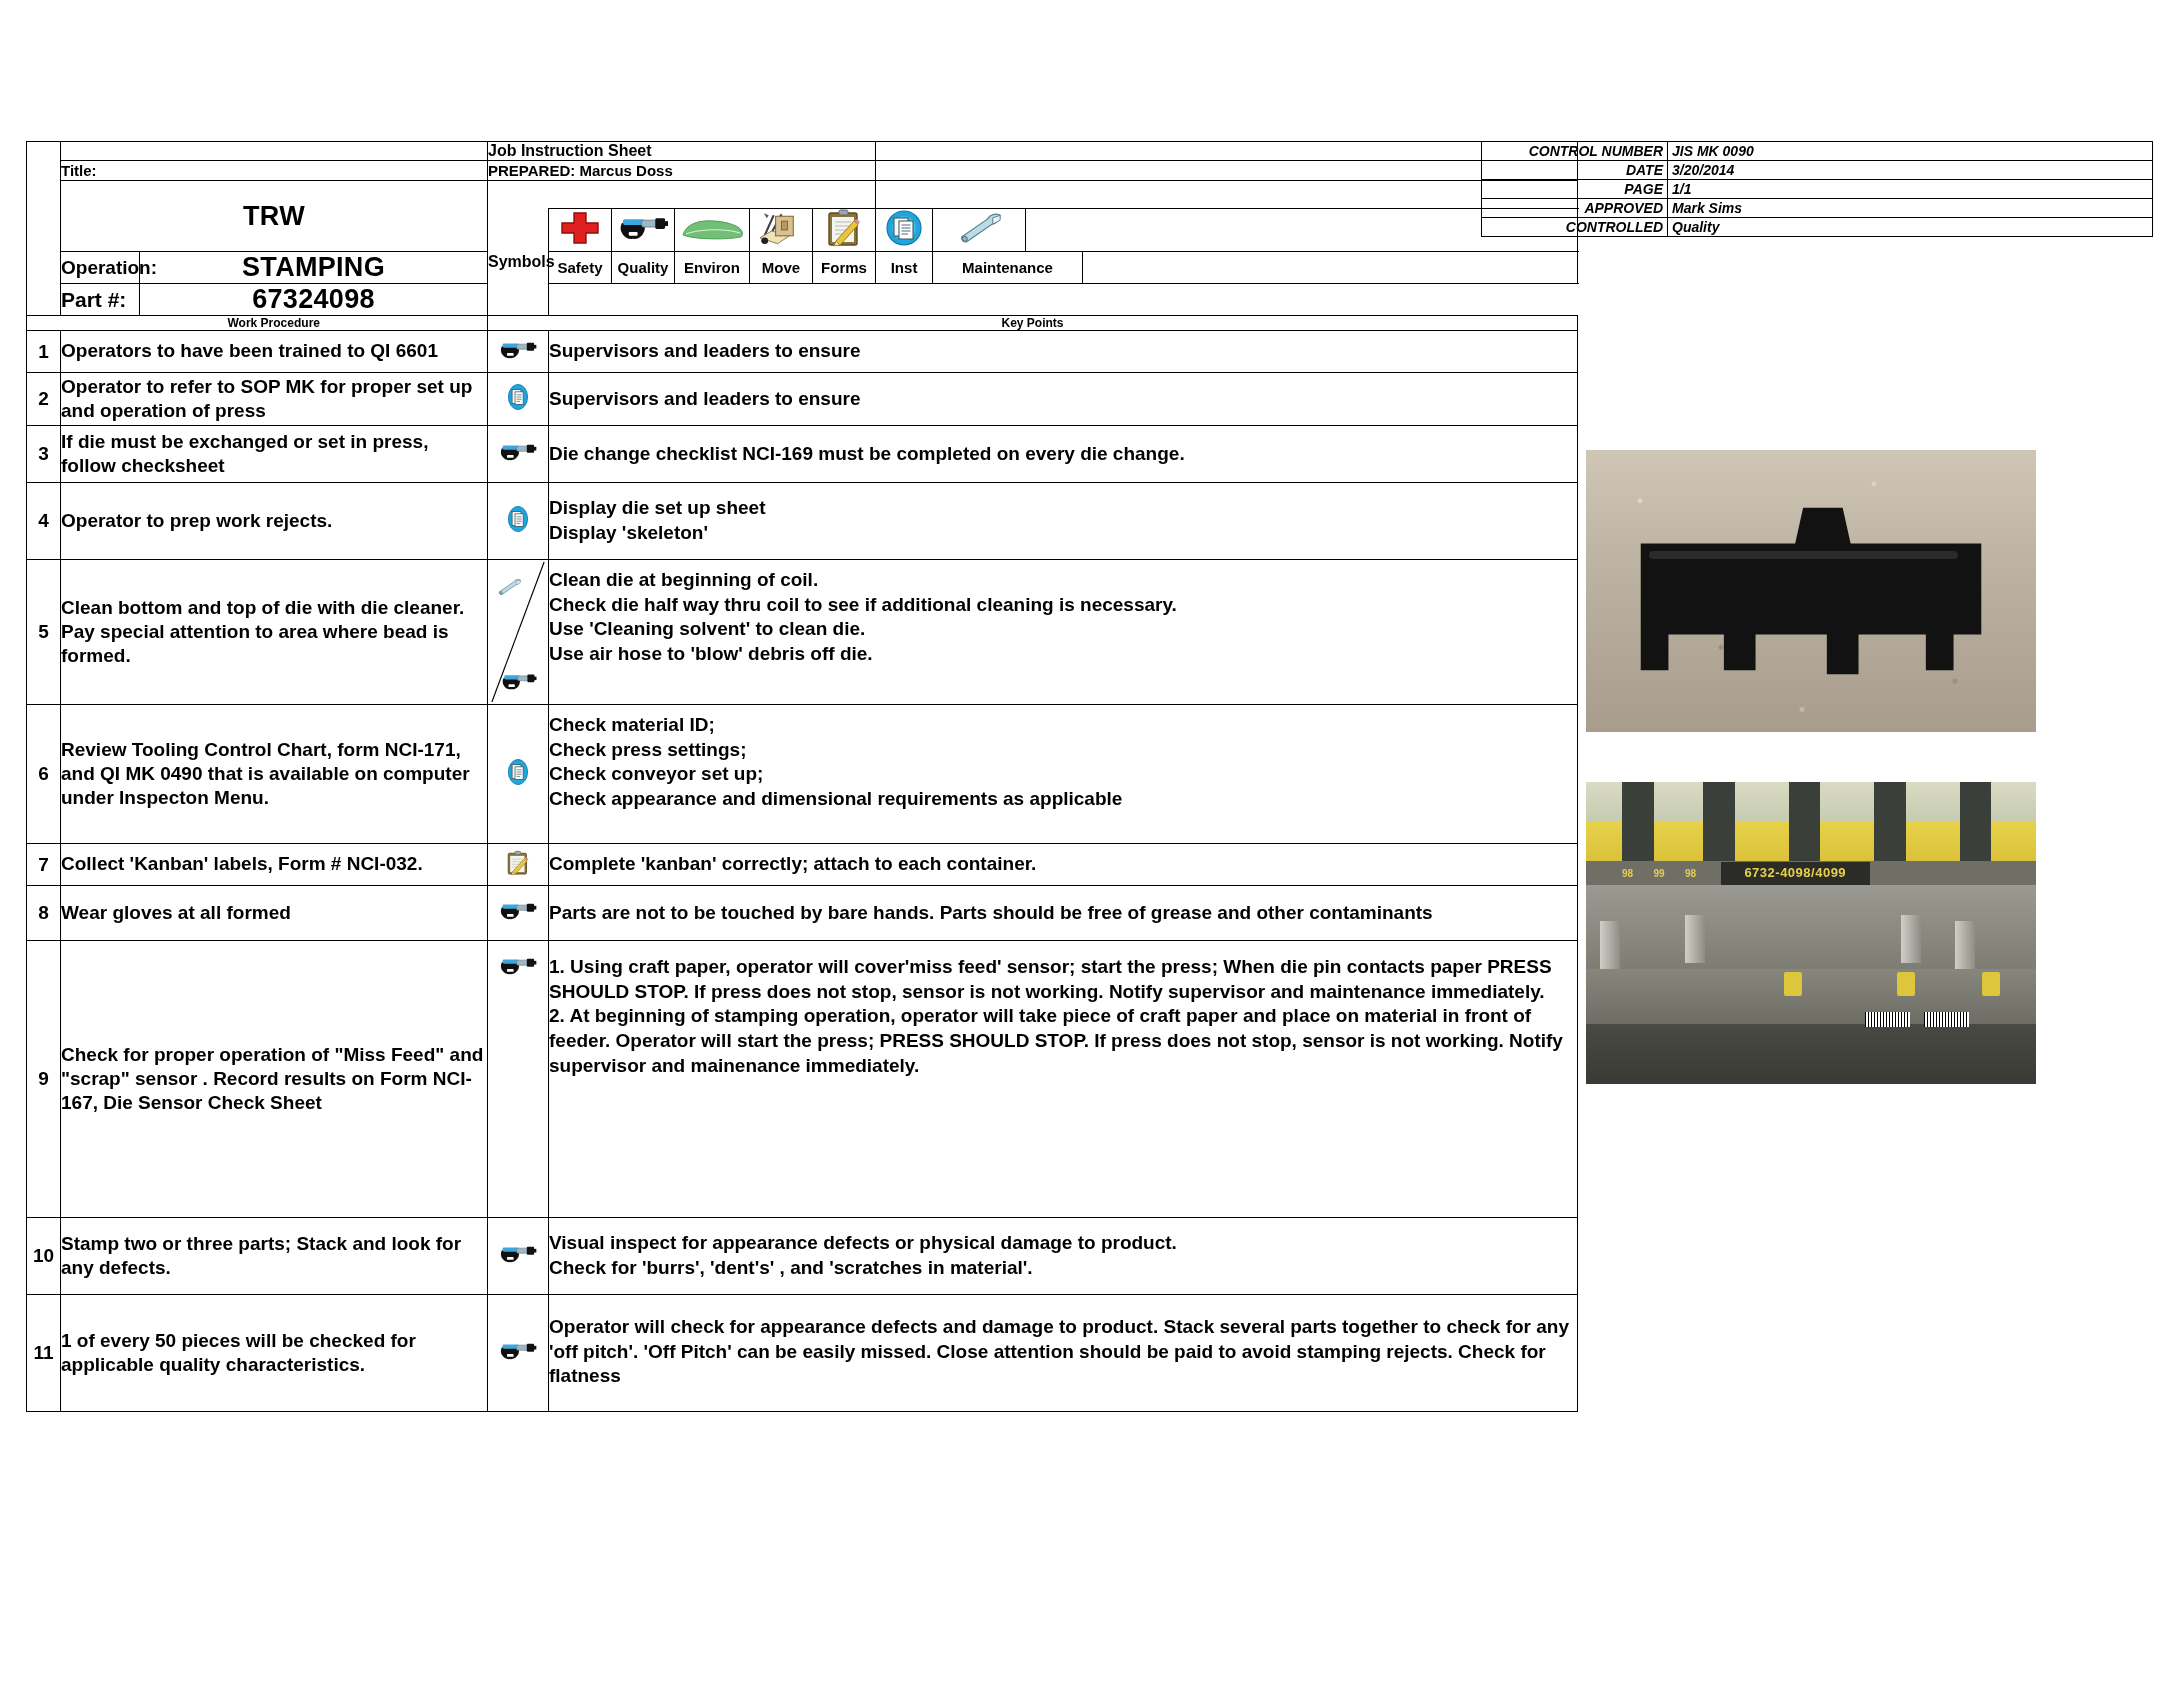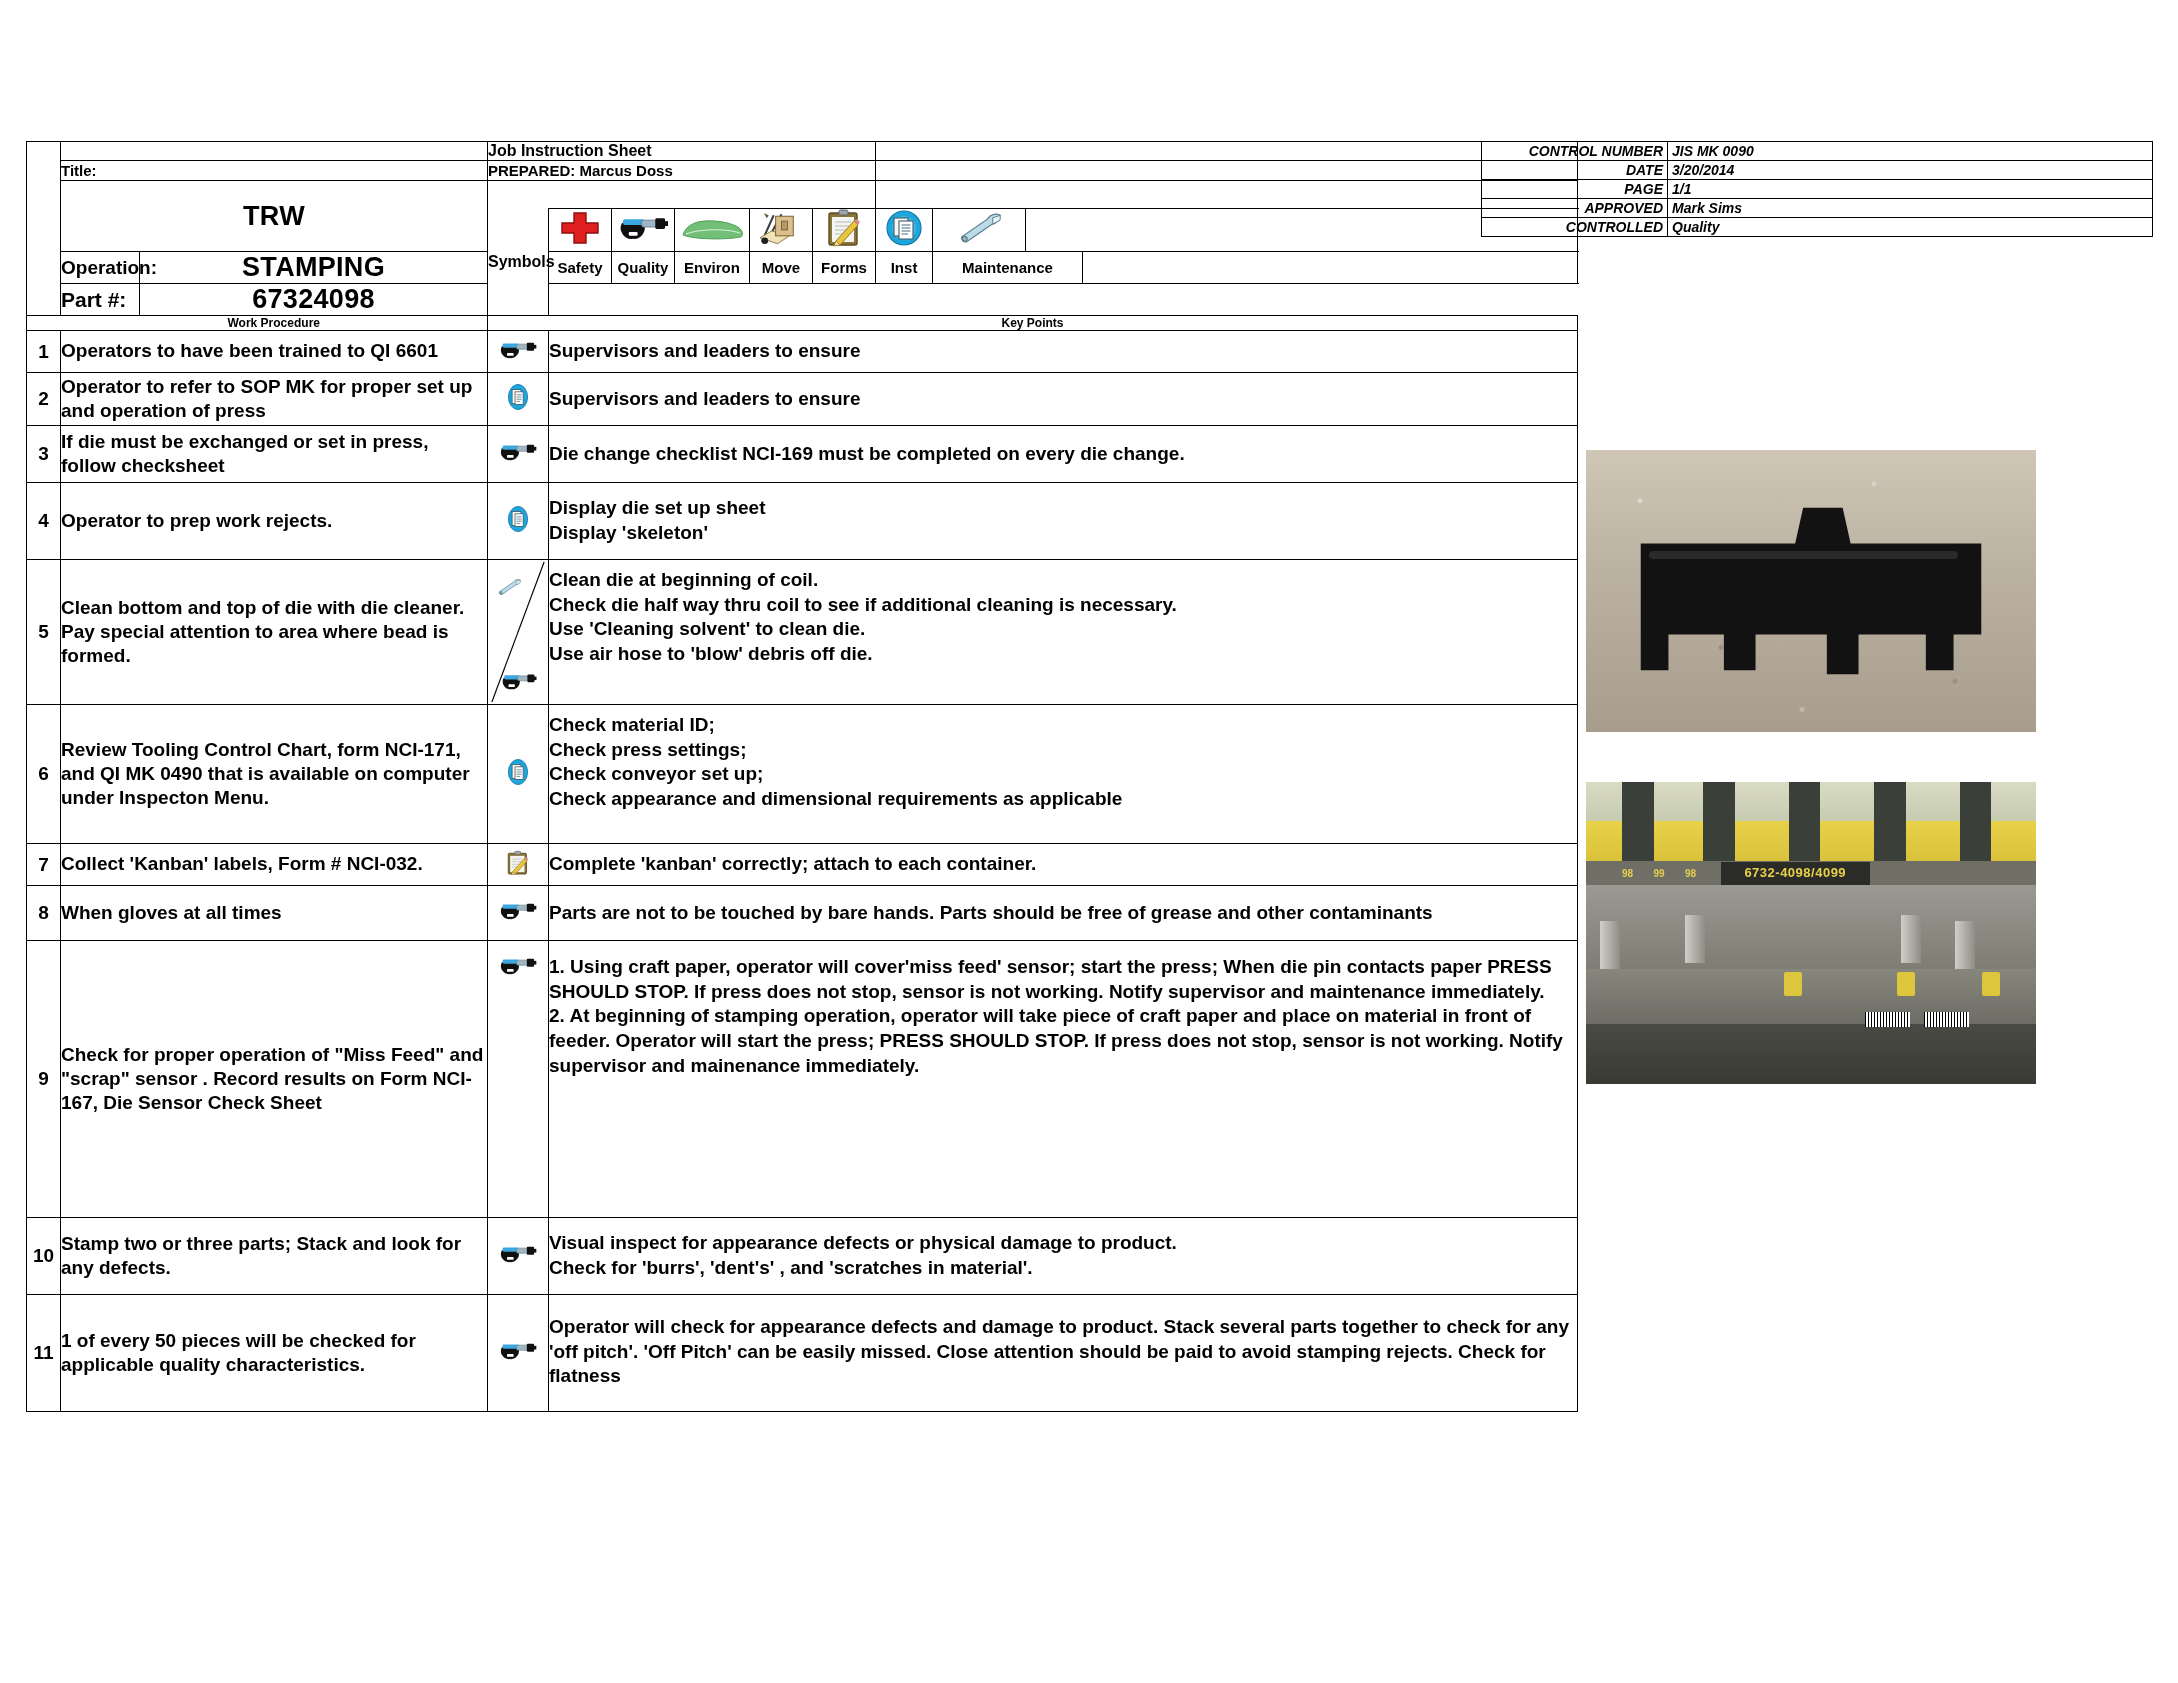--- a/index.html
+++ b/index.html
@@ -451,21 +451,21 @@
           <path d="M12 32 L30 12 l4 4 L16 36 z" fill="#e9c53d" stroke="#9a7d16" stroke-width="1"></path>
           <path d="M12 32 l4 4 l-6 1 z" fill="#f0e2bb" stroke="#9a7d16" stroke-width="0.8"></path>
           <path d="M30 12 l4 4 l2 -3 l-3 -3 z" fill="#d88b95"></path>
         </svg>
       </td>
       <td colspan="9" class="kp-cell">Complete 'kanban' correctly; attach to each container.</td>
     </tr>
 
     <tr>
       <td class="num-cell">8</td>
-      <td colspan="2" class="proc-cell" style="height:55px">When gloves at all times</td>
+      <td colspan="2" class="proc-cell" style="height:55px">Wear gloves at all formed</td>
       <td class="icon-cell">
         <svg width="40" height="22" viewBox="0 0 52 30">
           <path d="M4 10 a11 11 0 0 0 11 16 a11 11 0 0 0 11 -16 z" fill="#101010"></path>
           <rect x="5" y="6" width="22" height="6" rx="2" fill="#3aa7e0"></rect>
           <rect x="24" y="7" width="16" height="7" rx="2" fill="#9fb6c4" stroke="#5b7280" stroke-width="0.8"></rect>
           <rect x="38" y="5" width="10" height="11" rx="1.5" fill="#111"></rect>
           <rect x="47" y="8" width="4" height="5" fill="#111"></rect>
           <rect x="11" y="19" width="9" height="4" rx="1" fill="#fff"></rect>
         </svg>
       </td>

